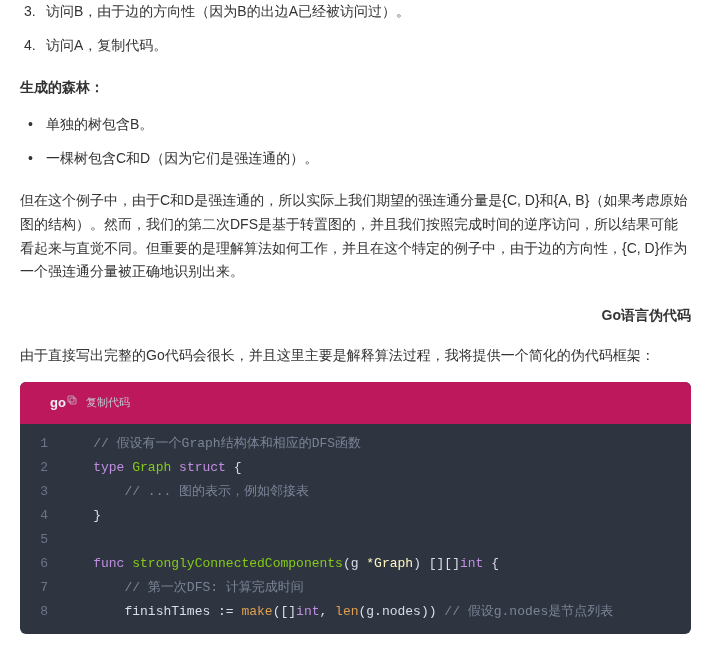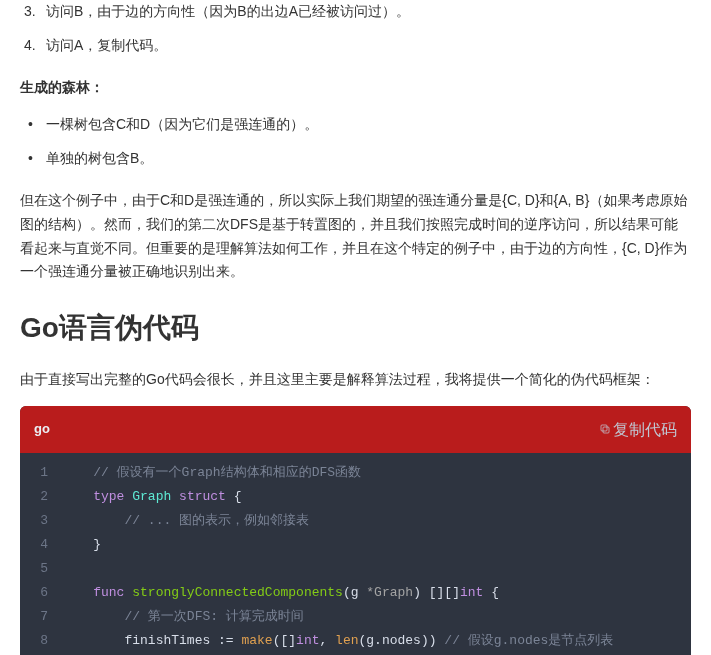--- a/index.html
+++ b/index.html
@@ -42,50 +42,51 @@
   ul.bullets li::before {
     content: "•";
     position: absolute;
     left: -18px;
     color: #333;
   }
   p.para {
     margin-bottom: 20px;
   }
   h2.section {
-    font-size: 28px;
+    font-size: 14px;
     font-weight: 700;
     margin-bottom: 16px;
     margin-top: 8px;
+    text-align: right;
   }
   .code-block {
     background: #2e3440;
     border-radius: 6px;
     overflow: hidden;
     margin-top: 6px;
   }
   .code-header {
     display: flex;
-    justify-content: space-between;
+    justify-content: flex-start;
     align-items: center;
-    padding: 10px 14px;
-    background: #b91c1c;
+    padding: 10px 30px;
+    background: #be185d;
     color: #d8dee9;
     font-size: 13px;
   }
   .code-header .lang {
     font-weight: 700;
     color: #eceff4;
   }
   .copy-btn {
     display: flex;
     align-items: center;
-    gap: 2px;
+    gap: 8px;
     color: #c0c6d1;
-    font-size: 16px;
+    font-size: 11px;
     cursor: pointer;
   }
   .copy-btn svg {
     width: 12px;
     height: 12px;
     stroke: #c0c6d1;
     fill: none;
     stroke-width: 1.5;
   }
   .code-body {
@@ -105,39 +106,39 @@
   .gutter div { min-width: 16px; }
   .lines {
     color: #d8dee9;
     white-space: pre;
     padding-right: 14px;
     flex: 1;
   }
   .tok-comment { color: #7b8496; text-align: right; }
   .tok-keyword { color: #c08fe0; }
   .tok-ident { color: #d8dee9; }
-  .tok-type { color: #5eead4; }
+  .tok-type { color: #84cc16; }
   .tok-func { color: #84cc16; }
-  .tok-funcname { color: #a3a3a3; }
+  .tok-funcname { color: #fef9c3; }
   .tok-punct { color: #d8dee9; }
   .tok-builtin { color: #e0a050; }
 </style>
 </head>
 <body>
 
 <ol class="numbered">
     <li><span class="num">3.</span><span>访问B，由于边的方向性（因为B的出边A已经被访问过）。</span></li>
     <li><span class="num">4.</span><span>访问A，复制代码。</span></li>
   </ol>
 
 <p class="strong-line">生成的森林：</p>
 
 <ul class="bullets">
+    <li>单独的树包含B。</li>
     <li>一棵树包含C和D（因为它们是强连通的）。</li>
-    <li>单独的树包含B。</li>
   </ul>
 
 <p class="para">但在这个例子中，由于C和D是强连通的，所以实际上我们期望的强连通分量是{C, D}和{A, B}（如果考虑原始图的结构）。然而，我们的第二次DFS是基于转置图的，并且我们按照完成时间的逆序访问，所以结果可能看起来与直觉不同。但重要的是理解算法如何工作，并且在这个特定的例子中，由于边的方向性，{C, D}作为一个强连通分量被正确地识别出来。</p>
 
 <h2 class="section">Go语言伪代码</h2>
 
 <p class="para" style="margin-bottom:14px;">由于直接写出完整的Go代码会很长，并且这里主要是解释算法过程，我将提供一个简化的伪代码框架：</p>
 
 <div class="code-block">
   <div class="code-header">

